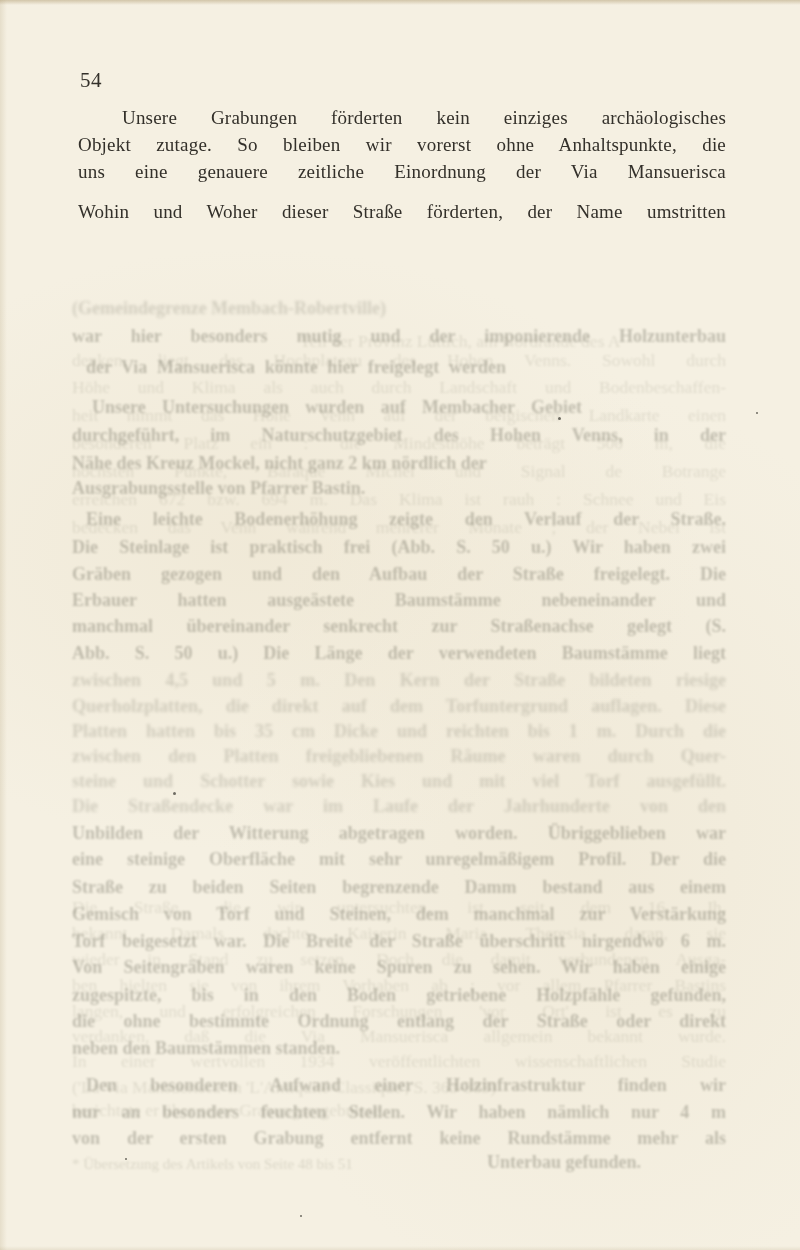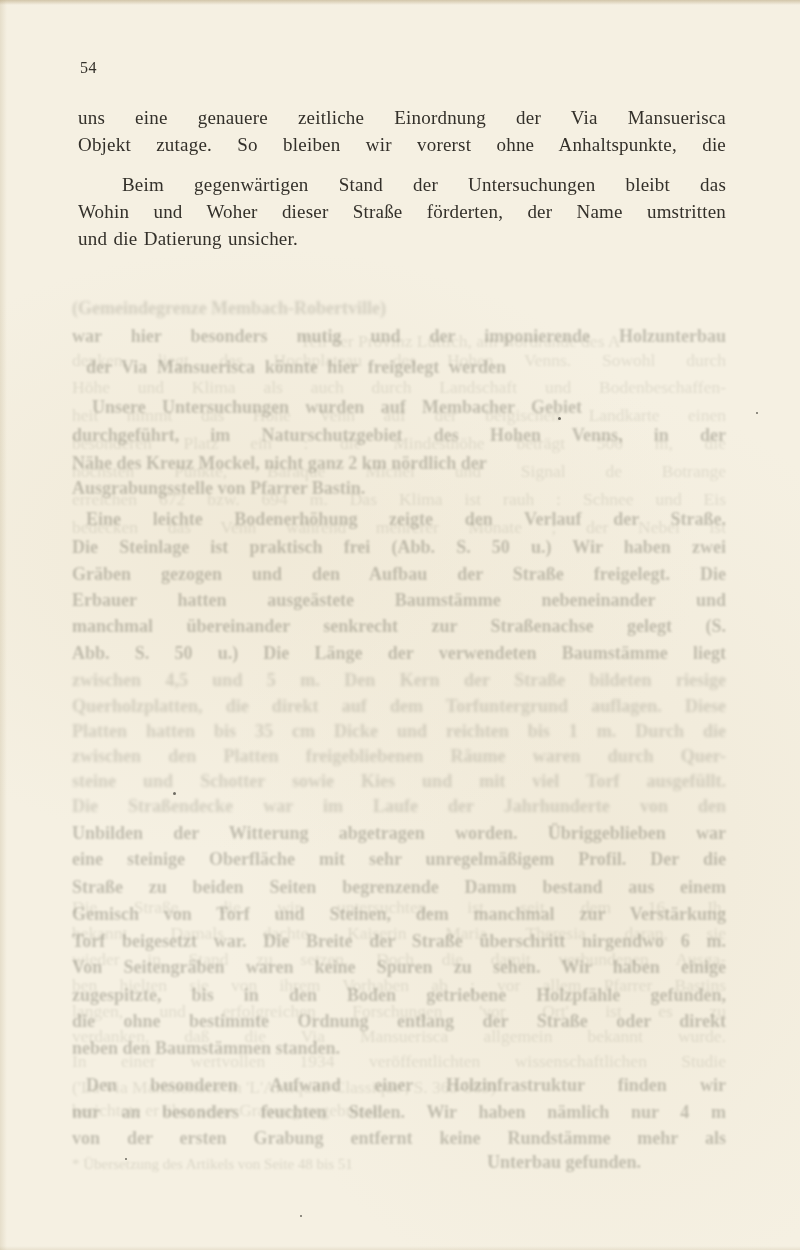--- a/index.html
+++ b/index.html
@@ -15,22 +15,22 @@
     font-family:"Liberation Serif","DejaVu Serif",serif;
   }
   .edge-top{position:absolute;top:0;left:0;right:0;height:5px;
     background:linear-gradient(to bottom, rgba(168,146,100,.45), rgba(168,146,100,0));}
   .edge-left{position:absolute;top:0;left:0;bottom:0;width:7px;
     background:linear-gradient(to right, rgba(175,158,118,.22), rgba(175,158,118,0));}
   .edge-bottom{position:absolute;left:0;right:0;bottom:0;height:4px;
     background:linear-gradient(to top, rgba(175,158,118,.18), rgba(175,158,118,0));}
 
   .pagenum{
-    position:absolute;left:80px;top:59px;
-    font-size:16px;color:var(--ink,#33302a);
+    position:absolute;left:80px;top:68px;
+    font-size:21px;color:var(--ink,#33302a);
     letter-spacing:.5px;
     filter:blur(.25px);
   }
 
   .body-text{
     position:absolute;left:78px;top:104px;width:648px;
     color:var(--ink,#33302a);
     font-size:19px;line-height:27px;
     filter:blur(.25px);
     letter-spacing:.2px;
@@ -74,27 +74,26 @@
 
 <div id="stage">
   <div class="edge-top"></div>
   <div class="edge-left"></div>
   <div class="edge-bottom"></div>
 
   <span class="pagenum">54</span>
 
   <div class="body-text">
     <div class="para">
+        <p class="first">Unsere Grabungen förderten kein einziges archäologisches</p>
+        <p>Objekt zutage. So bleiben wir vorerst ohne Anhaltspunkte, die</p>
         <p>uns eine genauere zeitliche Einordnung der Via Mansuerisca</p>
-        <p>Objekt zutage. So bleiben wir vorerst ohne Anhaltspunkte, die</p>
       </div>
     <div class="para">
-        <p class="first">Beim gegenwärtigen Stand der Untersuchungen bleibt das</p>
         <p>Wohin und Woher dieser Straße förderten, der Name umstritten</p>
-        <p class="last">und die Datierung unsicher.</p>
       </div>
   </div>
 
   <div class="ghost">
       <div class="ghost-line g-mid g-left" style="top: 300px; left: 72px; width: 654px;">(Gemeindegrenze Membach-Robertville)</div>
       <div class="ghost-line g-dark" style="top: 328px; left: 72px; width: 654px;">war hier besonders mutig und der imponierende Holzunterbau</div>
       <div class="ghost-line g-faint g-left" style="top: 333px; left: 300px; width: 426px;">Teil der Provinz Lüttich, am Nordrande des A</div>
       <div class="ghost-line g-faint" style="top: 352px; left: 72px; width: 654px;">denken, liegt das Hochplateau des Hohen Venns. Sowohl durch</div>
       <div class="ghost-line g-dark" style="top: 359px; left: 86px; width: 420px;">der Via Mansuerisca könnte hier freigelegt werden</div>
       <div class="ghost-line g-faint" style="top: 379px; left: 72px; width: 654px;">Höhe und Klima als auch durch Landschaft und Bodenbeschaffen-</div>

